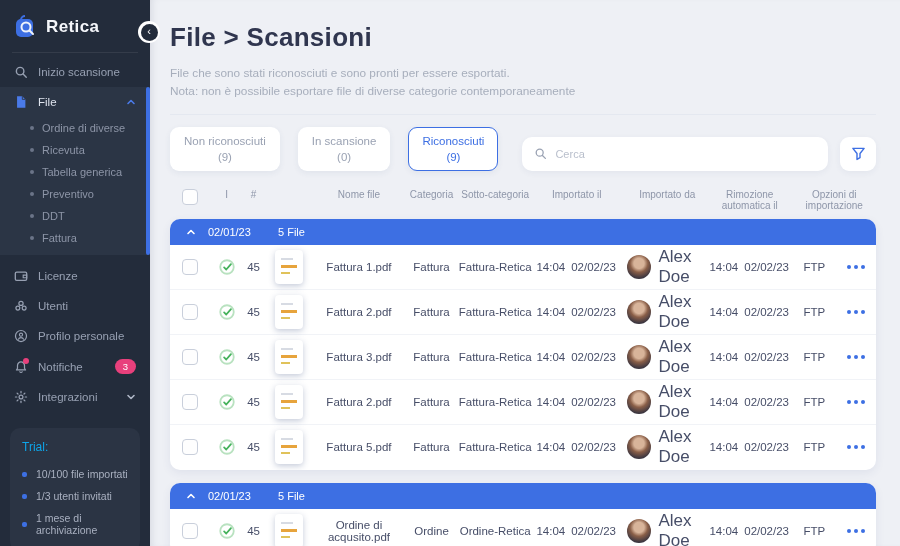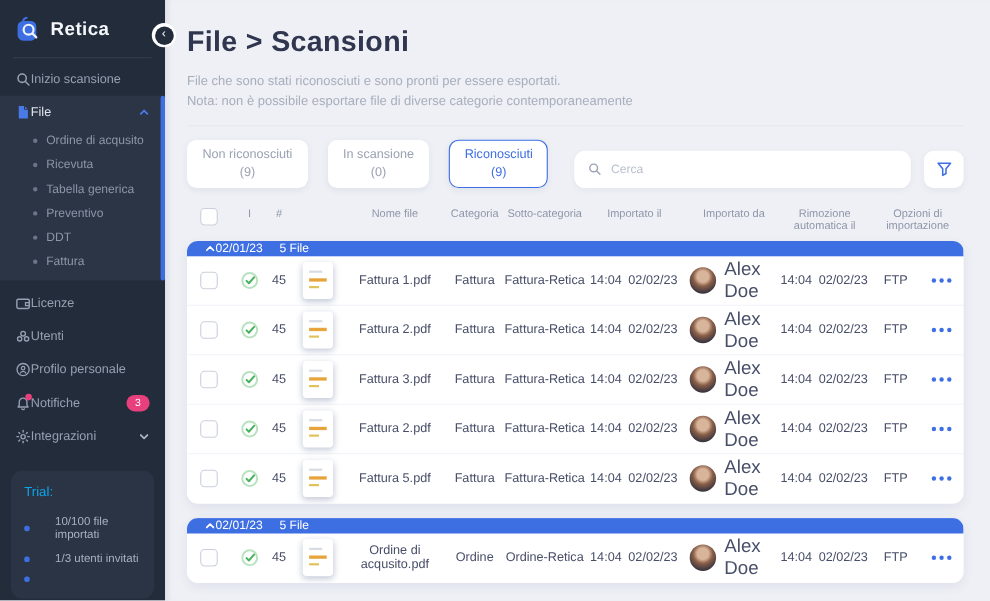--- a/index.html
+++ b/index.html
@@ -10,35 +10,35 @@
   
   .sidebar { position:absolute; left:0; top:0; bottom:0; width:150px; background:#232c3b; color:#97a0b2; z-index:2; }
   .logo-row { display:flex; align-items:center; gap:8px; padding:15px 14px 13px; }
   .logo-icon { width:24px; height:24px; flex:0 0 auto; }
   .brand { color:#f4f6fa; font-size:17px; font-weight:bold; letter-spacing:.4px; }
   .logo-divider { height:1px; background:rgba(255,255,255,.08); margin:0 12px 4px; }
   .collapse-btn { position:absolute; left:138px; top:21px; width:22px; height:22px; border-radius:50%;
     background:#fff; display:flex; align-items:center; justify-content:center; z-index:5; cursor:pointer; }
   .collapse-btn .inner { width:17px; height:17px; border-radius:50%; background:#232c3b; color:#fff;
     display:flex; align-items:center; justify-content:center; font-size:11px; line-height:1; padding-bottom:1px; }
-  .nav-item { display:flex; align-items:center; padding:8px 14px; font-size:11.5px; cursor:pointer; }
+  .nav-item { display:flex; align-items:center; gap:10px; padding:8px 14px; font-size:11.5px; cursor:pointer; }
   .nav-item svg { flex:0 0 auto; }
   .file-section { background:#2b3545; position:relative; padding-bottom:6px; }
   .file-section::after { content:""; position:absolute; right:0; top:0; bottom:0; width:4px; background:#3d6fe3; border-radius:2px; }
   .file-section .nav-item { color:#dfe4ee; }
   .file-section .nav-item svg { color:#4a7ae8; }
   .chev-right { margin-left:auto; color:#aeb6c6; }
   .sub-item { display:flex; align-items:center; gap:8px; padding:5px 10px 5px 30px; font-size:11px; color:#8d95a7; cursor:pointer; }
   .sub-item .bullet { width:4px; height:4px; border-radius:50%; background:#6b7488; flex:0 0 auto; }
   .badge { margin-left:auto; background:#e8407c; color:#fff; font-size:9.5px; padding:2px 8px; border-radius:8px; }
   .bell-wrap { position:relative; display:flex; }
   .bell-dot { position:absolute; right:-1px; top:-2px; width:6px; height:6px; border-radius:50%; background:#e8407c; }
   .trial-card { margin:16px 10px 0; background:#2b3444; border-radius:10px; padding:12px 12px 10px; }
   .trial-title { color:#0ea5e9; font-size:12px; margin-bottom:9px; }
-  .trial-item { display:flex; align-items:center; gap:23px; color:#a9b0c0; font-size:10.5px; padding:5px 0; }
+  .trial-item { display:flex; align-items:center; gap:9px; color:#a9b0c0; font-size:10.5px; padding:5px 0; }
   .trial-item .tbullet { width:5px; height:5px; border-radius:2px; background:#3d6fe3; flex:0 0 auto; }
 
   
   .main { position:absolute; left:150px; top:0; right:0; bottom:0; padding:14px 24px 0 20px; box-shadow:inset 6px 0 8px -6px rgba(20,30,60,.15); }
   .page-title { font-size:26px; font-weight:bold; color:#30364f; margin:8px 0 11px; letter-spacing:.3px; }
   .subtitle { font-size:11.8px; color:#a7aebc; line-height:1.55; }
   .divider { height:1px; background:#e4e8f0; margin:13px 0 12px; }
 
   .toolbar { display:flex; align-items:flex-end; }
   .tabs { display:flex; gap:18px; }
@@ -60,22 +60,22 @@
   .c-cb{width:44px; display:flex; justify-content:flex-start; padding-left:12px;}
   .c-st{width:26px;} .c-num{width:28px;} .c-icon{width:44px;}
   .c-name{width:96px;} .c-cat{width:50px;} .c-sub{width:78px; white-space:nowrap;}
   .c-imp{width:86px;} .c-by{width:88px;} .c-rim{width:86px;} .c-opz{width:84px;}
   .c-time{width:34px; text-align:center;} .c-date{width:52px; text-align:center;}
   .c-ftp{width:44px; text-align:center;} .c-menu{width:40px; display:flex; justify-content:center;}
 
   .checkbox { width:16px; height:16px; border:1.5px solid #c9cfdb; border-radius:4px; background:#fefefe; cursor:pointer; }
 
   .card { background:#fff; border-radius:10px; overflow:hidden; box-shadow:0 3px 10px rgba(50,70,130,.08); margin-bottom:13px; }
-  .group-bar { height:14px; background:#3d6fe3; display:flex; align-items:center; color:#fff; font-size:11px;
-    padding-left:16px; gap:0; cursor:pointer; }
+  .group-bar { height:26px; background:#3d6fe3; display:flex; align-items:center; color:#fff; font-size:11px;
+    padding-left:16px; gap:12px; cursor:pointer; }
   .group-bar .g-date { width:58px; }
   .row { display:flex; align-items:center; height:45px; border-bottom:1px solid #f1f3f7; font-size:11.5px; color:#474e68;justify-content:space-between; }
   .row:last-child { border-bottom:none; }
   .row > div { display:flex; align-items:center; justify-content:center; }
   .row .c-cb { justify-content:flex-start; }
   .row .c-name, .row .c-cat, .row .c-sub { text-align:center; }
   .doc-icon { width:28px; height:34px; background:#fff; border-radius:4px;
     box-shadow:0 2px 6px rgba(60,80,130,.3);
     background-image:linear-gradient(#d7dbe3,#d7dbe3),linear-gradient(#e7a43c,#e7a43c),linear-gradient(#e0c25a,#e0c25a);
     background-size:12px 2px,16px 3px,9px 2px; background-position:6px 8px,6px 15px,6px 22px; background-repeat:no-repeat; }
@@ -116,21 +116,21 @@
           <path d="M3.5 1.5h6l3.5 3.5v9.5h-9.5z" fill="currentColor"></path>
           <path d="M9.5 1.5v3.5h3.5" fill="none" stroke="#2b3545" stroke-width="1"></path>
         </svg>
         <span>File</span>
         <svg class="chev-right" width="10" height="10" viewBox="0 0 10 10">
           <polyline points="2,6.5 5,3.5 8,6.5" fill="none" stroke="currentColor" stroke-width="1.6" stroke-linecap="round" stroke-linejoin="round"></polyline>
         </svg>
       </div>
       <div class="sub-item">
         <span class="bullet"></span>
-        <span>Ordine di acqusito</span>
+        <span>Ordine di diverse</span>
       </div>
       <div class="sub-item">
         <span class="bullet"></span>
         <span>Ricevuta</span>
       </div>
       <div class="sub-item">
         <span class="bullet"></span>
         <span>Tabella generica</span>
       </div>
       <div class="sub-item">
@@ -210,20 +210,21 @@
       <div class="trial-item">
         <span class="tbullet"></span>
         <span>10/100 file importati</span>
       </div>
       <div class="trial-item">
         <span class="tbullet"></span>
         <span>1/3 utenti invitati</span>
       </div>
       <div class="trial-item">
         <span class="tbullet"></span>
+        <span>1 mese di archiviazione</span>
       </div>
     </div>
   </aside>
 
   <div class="collapse-btn">
     <span class="inner">‹</span>
   </div>
 
   <main class="main">
     <h1 class="page-title">File &gt; Scansioni</h1>

